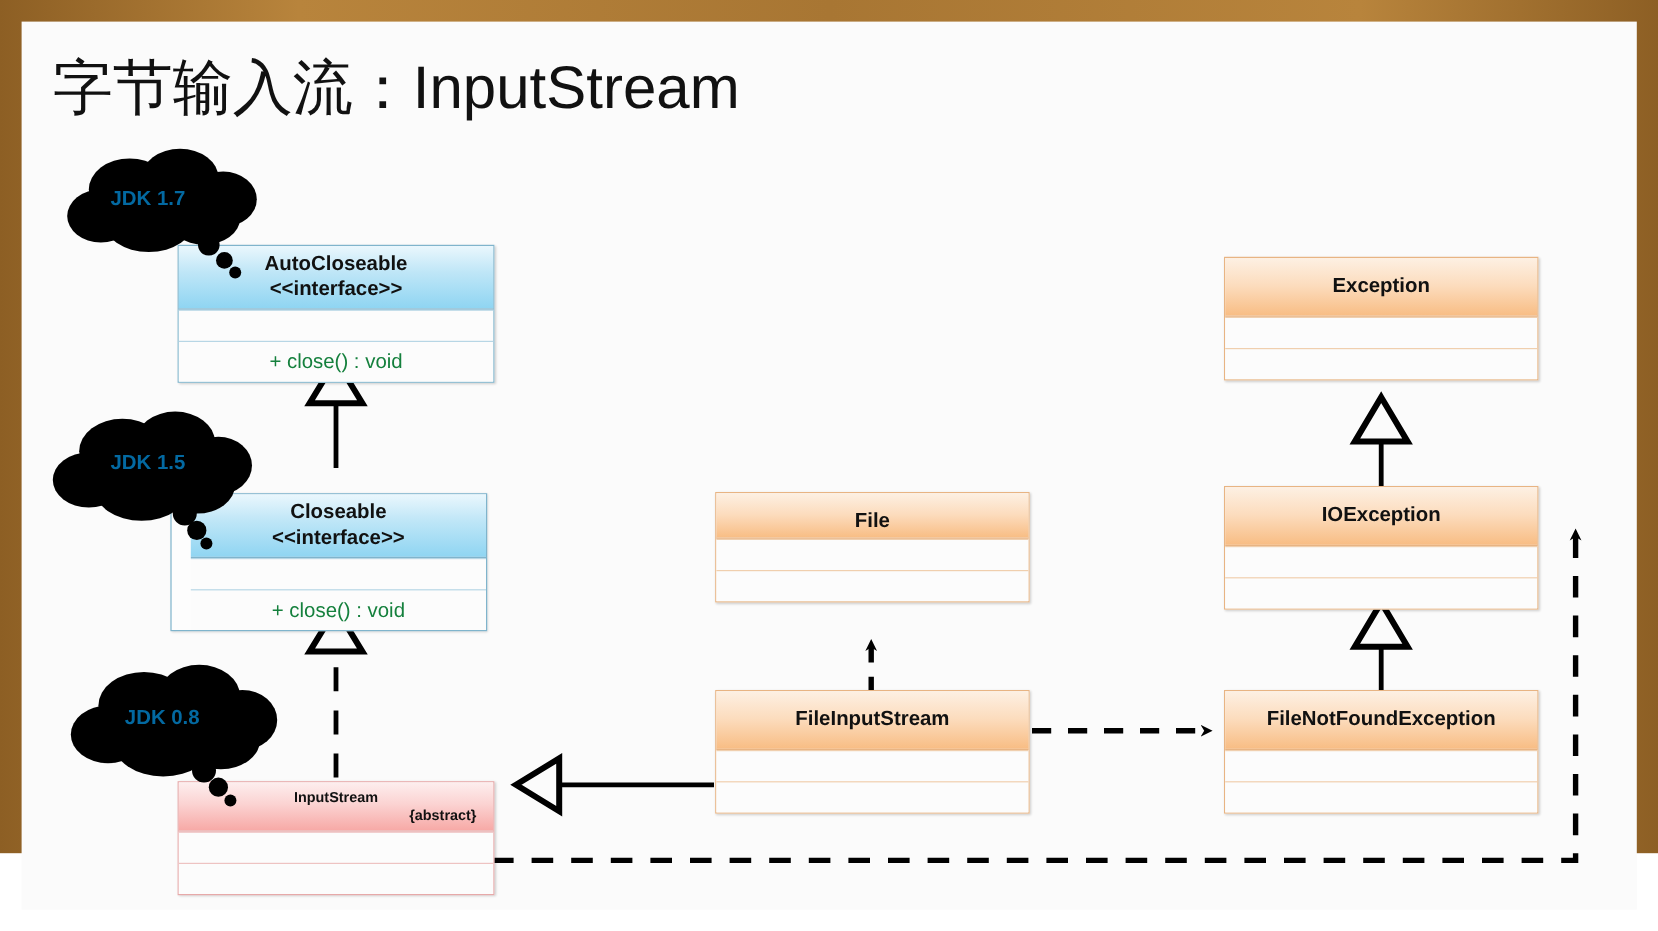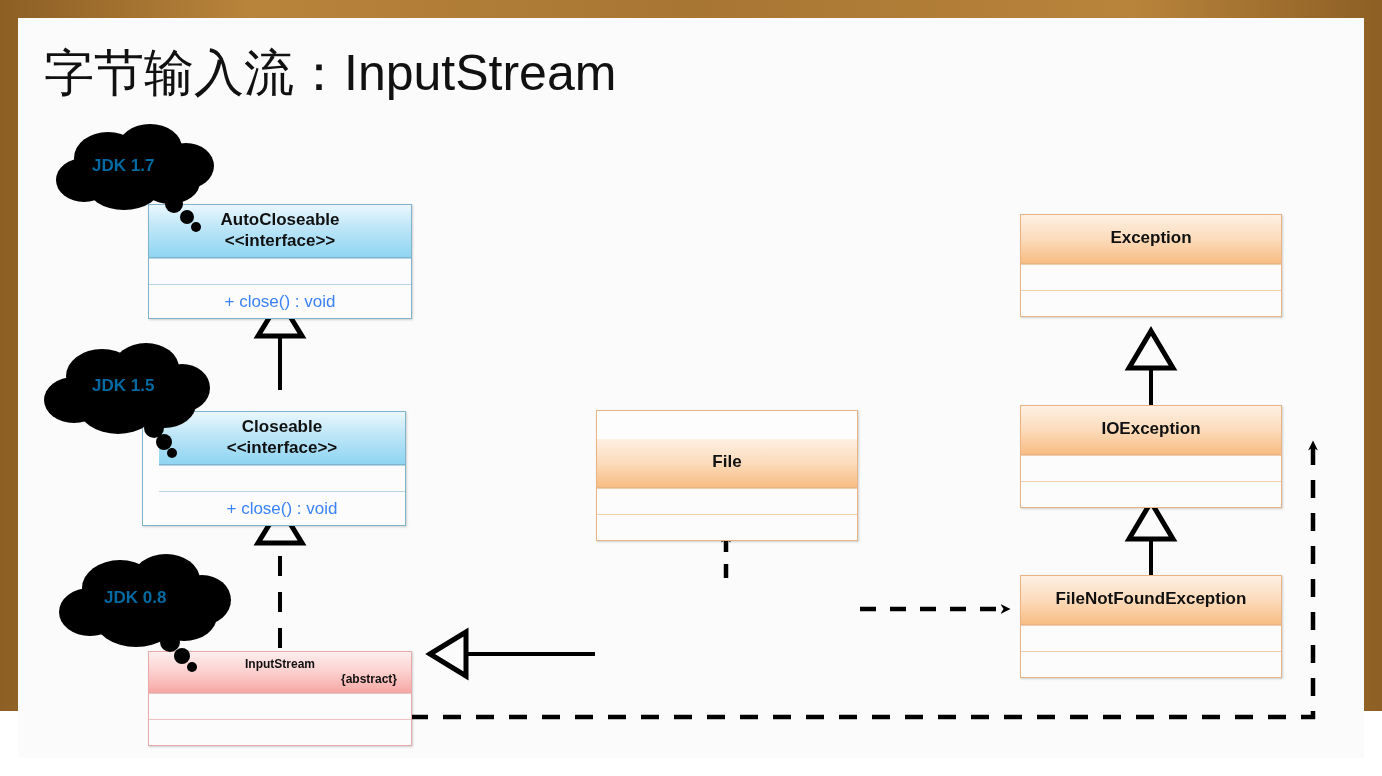--- a/index.html
+++ b/index.html
@@ -50,21 +50,21 @@
     padding: 5px 8px 6px 8px;
     line-height: 1.22;
   }
   .uml .hdr .sub { display: block; font-weight: bold; }
   .uml .row {
     border-top: 1px solid #cfd9e0;
     background: #fcfcfc;
   }
   .uml .row.txt {
     text-align: center;
-    color: #3b82f6;
+    color: #15803d;
     font-weight: normal;
   }
 
   
   .uml.blue { border-color: #7fb4cc; }
   .uml.blue .hdr {
     background: linear-gradient(180deg,#eaf7fd 0%,#bfe6f7 42%,#8fd5f2 100%);
     border-bottom: 1px solid #7fb4cc;
     font-size: 17px;
   }
@@ -244,27 +244,34 @@
       <div class="uml pink" style="left:130px; top:633px; width:264px;">
         <div class="hdr">
           <span>InputStream</span>
           <span class="abs">{abstract}</span>
         </div>
         <div class="row" style="height:26px;"></div>
         <div class="row" style="height:26px;"></div>
       </div>
 
       <div class="uml orange" style="left:578px; top:392px; width:262px;">
-        <div class="hdr" style="padding:13px 8px 14px 8px;margin-top:28px;">
+        <div class="hdr" style="padding:13px 8px 3px 8px;">
           <span>File</span>
         </div>
         <div class="row" style="height:26px;"></div>
         <div class="row" style="height:26px;"></div>
       </div>
 
+      <div class="uml orange" style="left:578px; top:557px; width:262px;">
+        <div class="hdr" style="padding:13px 8px 14px 8px;">
+          <span>FileInputStream</span>
+        </div>
+        <div class="row" style="height:26px;"></div>
+        <div class="row" style="height:26px;"></div>
+      </div>
 
       <div class="uml orange" style="left:1002px; top:196px; width:262px;">
         <div class="hdr" style="padding:13px 8px 14px 8px;">
           <span>Exception</span>
         </div>
         <div class="row" style="height:26px;"></div>
         <div class="row" style="height:26px;"></div>
       </div>
 
       <div class="uml orange" style="left:1002px; top:387px; width:262px;">

